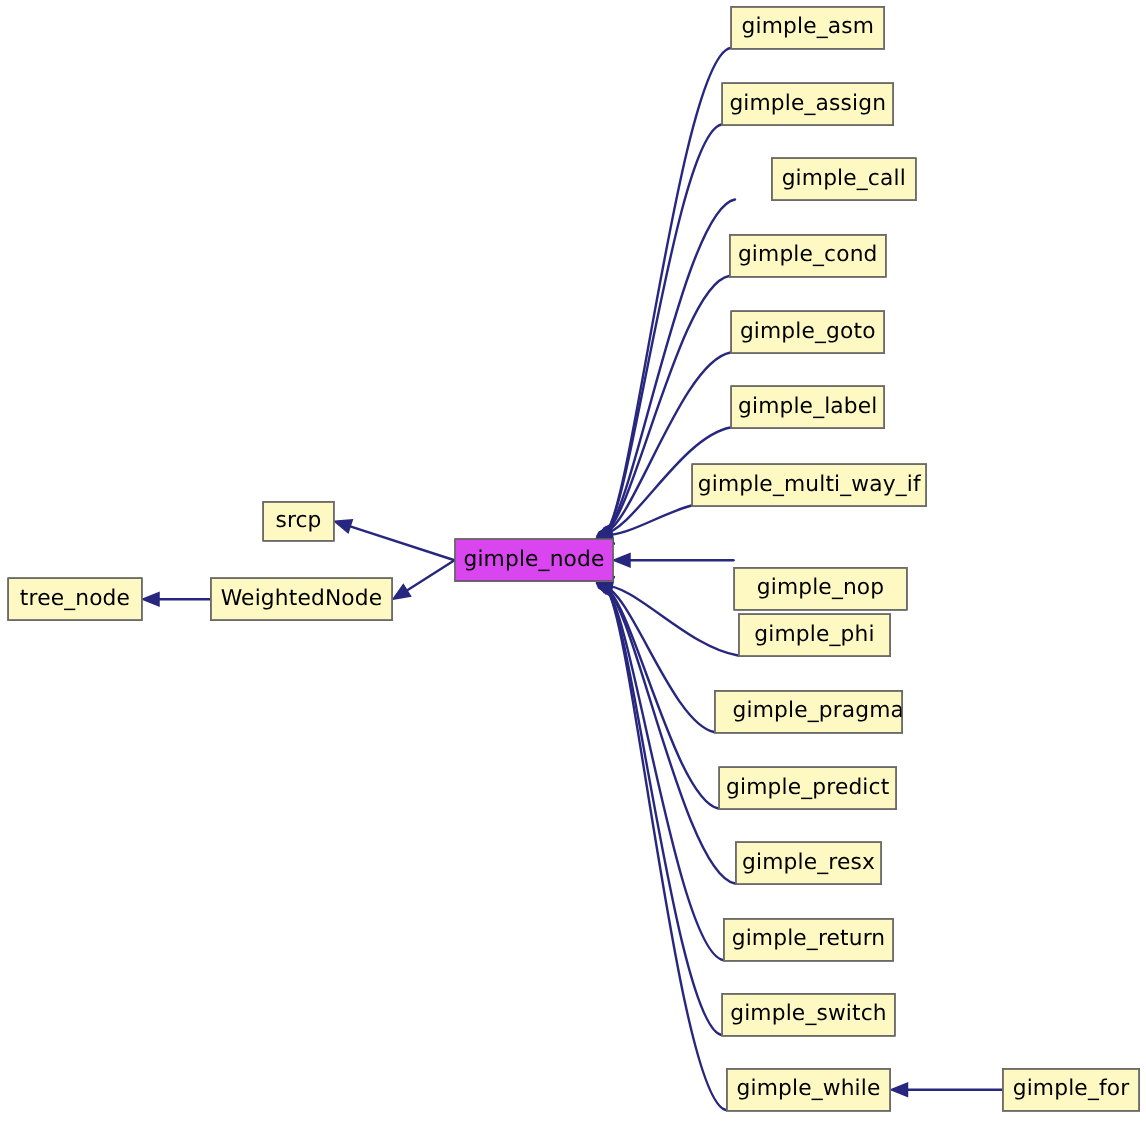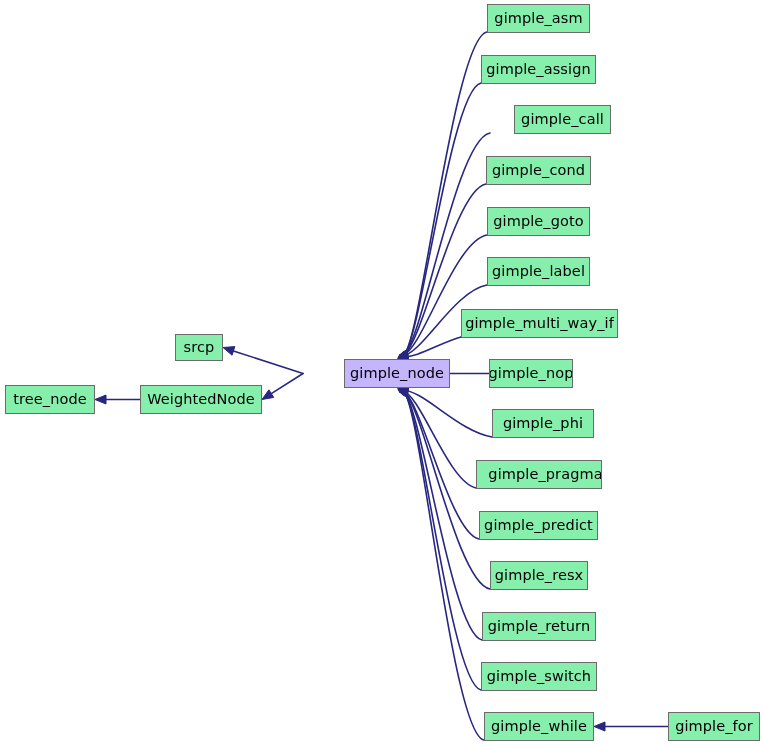--- a/index.html
+++ b/index.html
@@ -21,29 +21,28 @@
     top: 0;
     width: 764px;
     height: 747px;
   }
   .uml-node {
     position: absolute;
     box-sizing: border-box;
     border: 1px solid #282828;
     outline: 1px solid #6b6b6b;
     outline-offset: -1px;
-    background: #86efac;
+    background: #fef9c3;
     display: flex;
     align-items: center;
     justify-content: center;
     white-space: nowrap;
   }
   .uml-node.highlight {
-    background: #c4b5fd;
-    margin-left: 41px;
+    background: #d946ef;
   }
   .uml-node-label {
     font-size: 14.5px;
     line-height: 1;
     color: #000000;
     letter-spacing: 0.1px;
     padding-bottom: 1px;
   }
 </style>
 </head>
@@ -155,21 +154,21 @@
       </div>
       <div class="uml-node" style="left: 487px; top: 207px; width: 103px; height: 29px;">
         <span class="uml-node-label">gimple_goto</span>
       </div>
       <div class="uml-node" style="left: 487px; top: 257px; width: 103px; height: 29px;">
         <span class="uml-node-label">gimple_label</span>
       </div>
       <div class="uml-node" style="left: 461px; top: 309px; width: 157px; height: 29px;">
         <span class="uml-node-label">gimple_multi_way_if</span>
       </div>
-      <div class="uml-node" style="left: 489px; top: 359px; width: 84px; height: 29px;">
+      <div class="uml-node" style="left: 489px; top: 378px; width: 116px; height: 29px;">
         <span class="uml-node-label">gimple_nop</span>
       </div>
       <div class="uml-node" style="left: 492px; top: 409px; width: 102px; height: 29px;">
         <span class="uml-node-label">gimple_phi</span>
       </div>
       <div class="uml-node" style="left: 476px; top: 460px; width: 126px; height: 29px; padding-left: 13px;">
         <span class="uml-node-label">gimple_pragma</span>
       </div>
       <div class="uml-node" style="left: 479px; top: 511px; width: 119px; height: 29px;">
         <span class="uml-node-label">gimple_predict</span>

